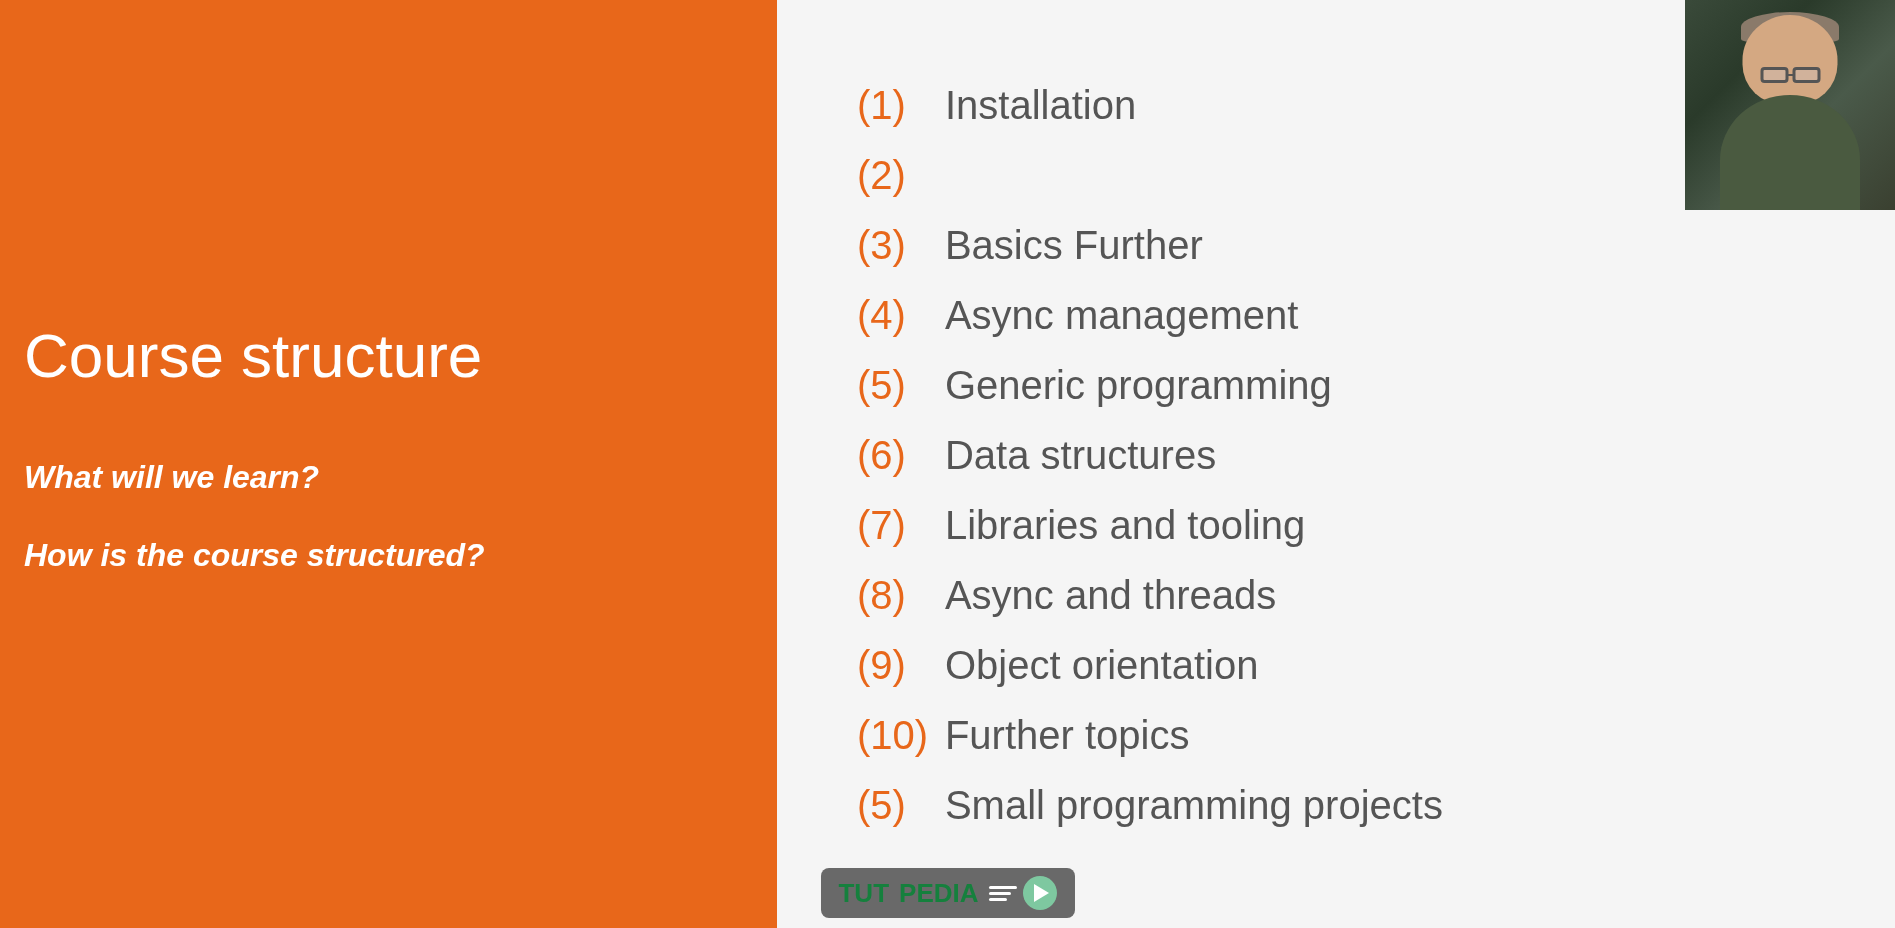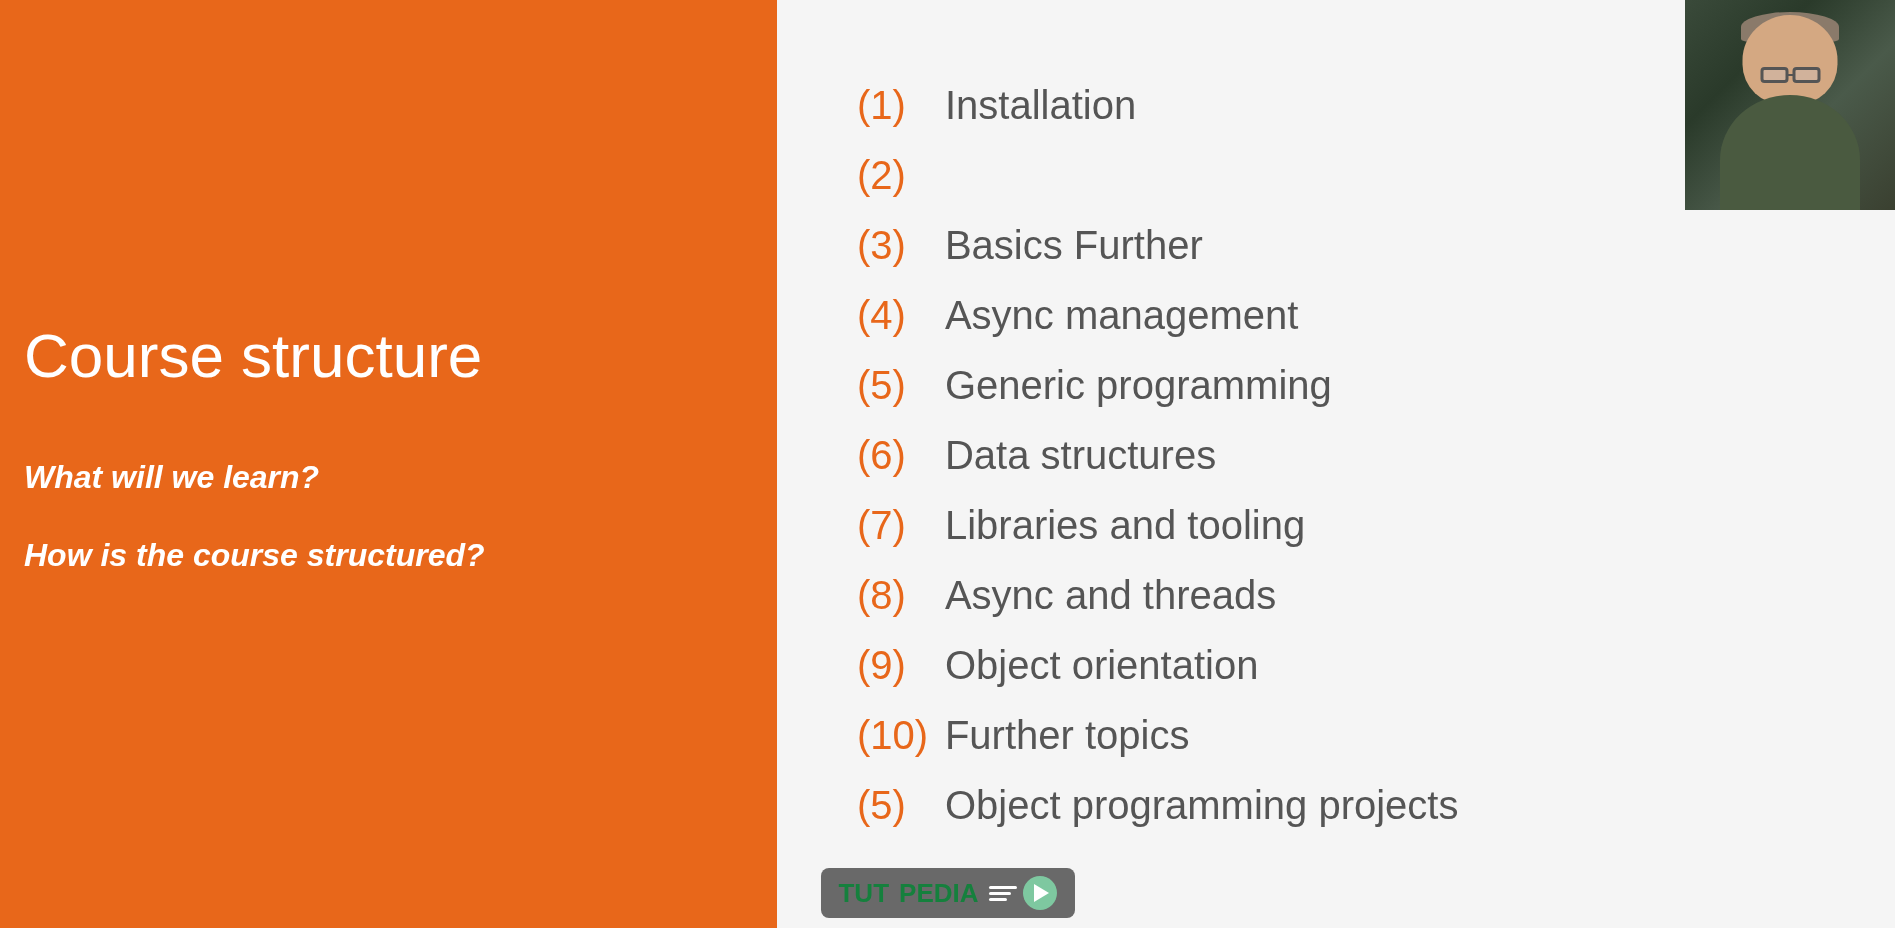--- a/index.html
+++ b/index.html
@@ -262,21 +262,21 @@
       <div class="course-item">
         <span class="item-number">(9)</span>
         <span class="item-text">Object orientation</span>
       </div>
       <div class="course-item">
         <span class="item-number">(10)</span>
         <span class="item-text">Further topics</span>
       </div>
       <div class="course-item">
         <span class="item-number">(5)</span>
-        <span class="item-text">Object programming projects</span>
+        <span class="item-text">Small programming projects</span>
       </div>
     </div>
 </div>
 
 <div class="webcam-overlay">
   <div class="webcam-person">
     <div class="person-hair"></div>
     <div class="person-head">
       <div class="person-glasses">
         <div class="glass-frame"></div>

